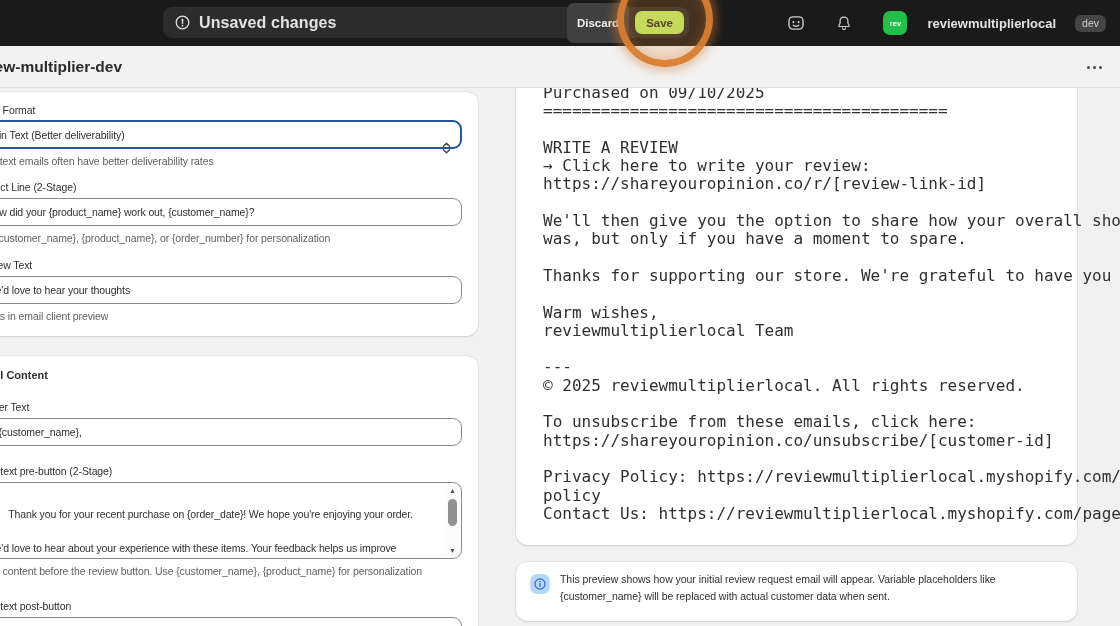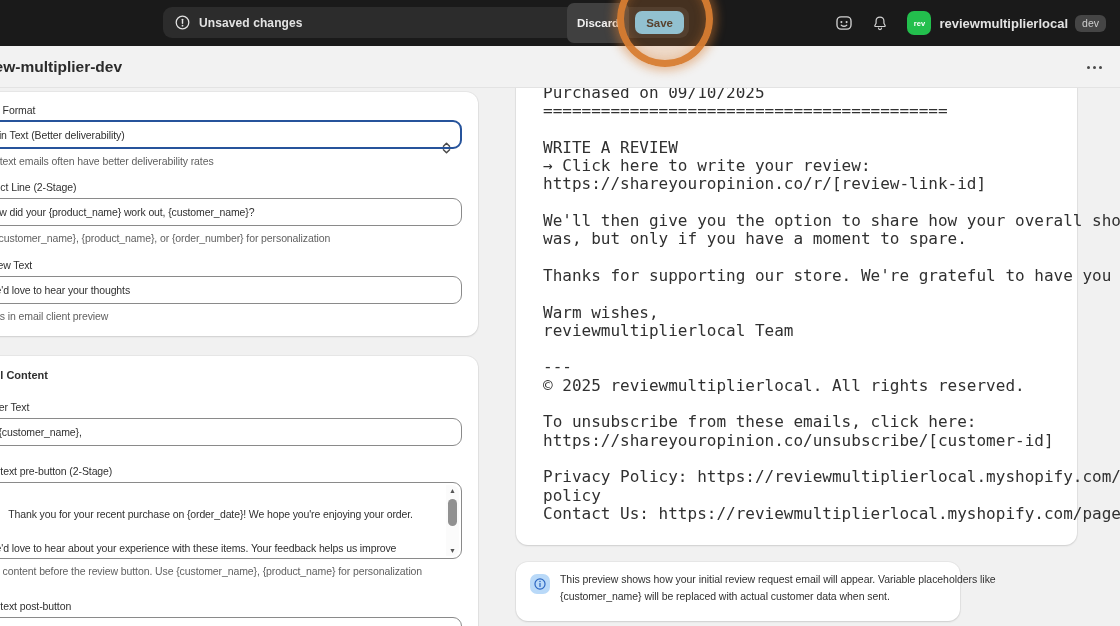--- a/index.html
+++ b/index.html
@@ -14,42 +14,42 @@
   
   .topbar {
     position:absolute; left:0; top:0; width:1120px; height:46px;
     background:#1a1a1a; z-index:40;
   }
   .savebar {
     position:absolute; left:163px; top:7px; width:526px; height:31px;
     background:#2c2c2c; border-radius:9px;
     display:flex; align-items:center; padding:0 5px 0 11px;
   }
-  .savebar-label { font-size:12px; font-weight:600; color:#e3e3e3; margin-left:8px; letter-spacing:.1px; }
+  .savebar-label { font-size:16px; font-weight:600; color:#e3e3e3; margin-left:8px; letter-spacing:.1px; }
   .savebar-spacer { flex:1; }
   .btn-dark {
     height:40px; padding:0 10px; border:none; border-radius:7px;
     background:#404040; color:#f1f1f1; font-size:11.5px; font-weight:600;
     font-family:inherit; margin-right:6px; cursor:pointer;
   }
   .btn-light {
     height:23px; padding:0 11px; border:none; border-radius:7px;
-    background:#7dd3fc; color:#33302c; font-size:11.5px; font-weight:600;
+    background:#bef264; color:#33302c; font-size:11.5px; font-weight:600;
     font-family:inherit; cursor:pointer;
   }
   .annotation-circle {
     position:absolute; left:617px; top:-29px; width:96px; height:96px;
     border-radius:50%; border:7px solid rgba(216,125,49,.95);
     background:rgba(221,130,55,.22);
     box-shadow:0 0 10px 4px rgba(216,125,49,.45), inset 0 0 8px 2px rgba(216,125,49,.25);
     z-index:60; pointer-events:none;
   }
   .topbar-right {
     position:absolute; right:14px; top:0; height:46px;
-    display:flex; align-items:center; gap:0; z-index:41;
+    display:flex; align-items:center; gap:12px; z-index:41;
   }
   .icon-btn { width:26px; height:26px; display:flex; align-items:center; justify-content:center; border-radius:7px; cursor:pointer; }
   .avatar {
     width:24px; height:24px; border-radius:7px; background:#23bf4d;
     display:flex; align-items:center; justify-content:center;
     color:#fff; font-size:7.5px; font-weight:700; margin-left:14px;
   }
   .store-name { color:#e3e3e3; font-size:13px; font-weight:600; margin:0 7px 0 8px; }
   .env-badge {
     background:#454545; color:#cfcfcf; font-size:10.5px; font-weight:500;
@@ -74,21 +74,21 @@
 
   
   .content { position:absolute; left:0; top:88px; width:1120px; height:538px; overflow:hidden; }
   .card {
     position:absolute; background:#fff; border-radius:12px;
     box-shadow:0 1px 2px rgba(31,33,36,.12), 0 0 0 1px rgba(0,0,0,.04);
   }
   #card-settings-1 { left:-42px; top:4px; width:520px; height:244px; }
   #card-settings-2 { left:-42px; top:268px; width:520px; height:320px; }
   #card-preview    { left:516px; top:-28px; width:561px; height:485px; }
-  #card-banner     { left:516px; top:474px; width:444px; height:59px; }
+  #card-banner     { left:516px; top:474px; width:561px; height:59px; }
 
   .fld { position:absolute; left:16px; width:488px; }
   .fld-label { font-size:10.5px; color:#303030; letter-spacing:-.1px; }
   .fld-help  { font-size:10.5px; color:#616161; letter-spacing:-.1px; }
   .section-title { font-size:11px; font-weight:700; color:#303030; }
 
   .select-box {
     position:relative; height:29px; background:#fff;
     border:2px solid #26539b; border-radius:9px;
     display:flex; align-items:center; padding:0 8px;

